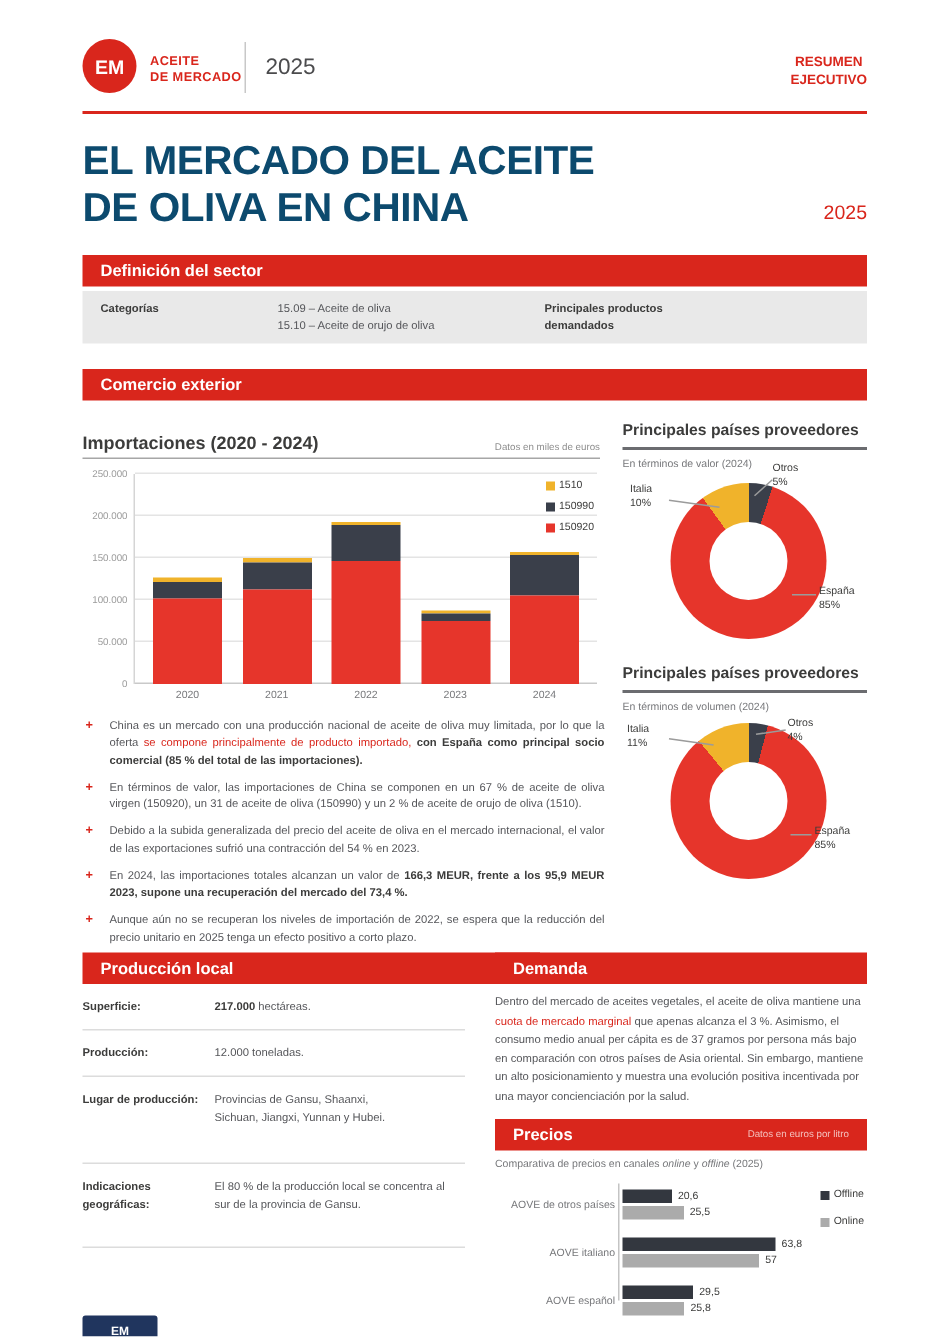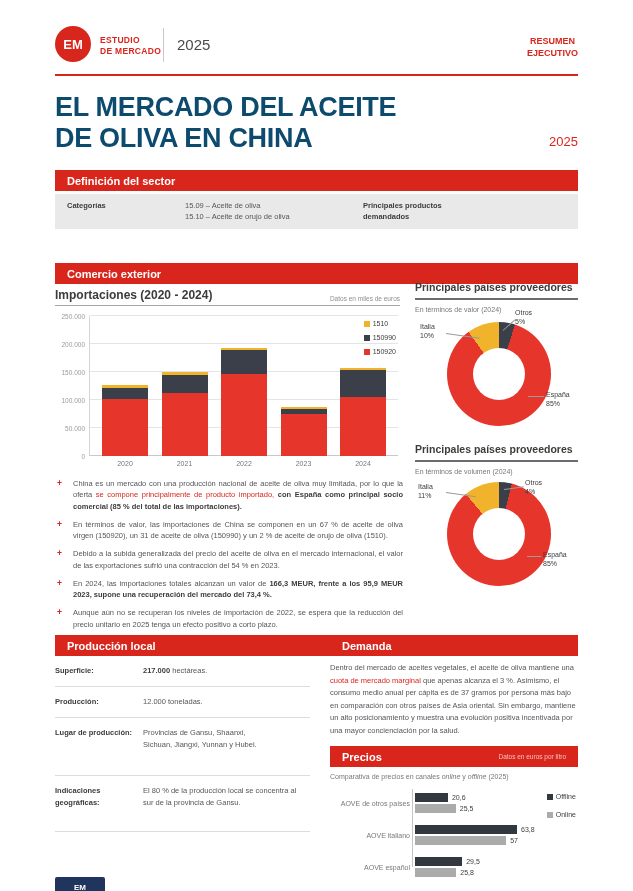--- a/index.html
+++ b/index.html
@@ -26,21 +26,21 @@
 
   
   #def-bar{left:55px;right:55px;top:170px;}
   .def-table{position:absolute;left:55px;right:55px;top:194px;}
   .def-row{display:grid;grid-template-columns:118px 178px 106px auto;background:#E9E9E9;
     padding:6px 8px 6px 12px;margin-bottom:3px;font-size:7.5px;line-height:1.5;}
   .def-label{font-weight:bold;color:#3C3C3B;padding-right:10px;}
   .def-value{color:#55565A;padding-right:14px;}
 
   
-  #com-bar{left:55px;right:55px;top:263px;}
+  #com-bar{left:55px;right:55px;top:246px;}
   .chart-head{position:absolute;left:55px;width:345px;top:288px;display:flex;justify-content:space-between;align-items:flex-end;}
   .chart-title{font-size:12px;font-weight:bold;color:#3C3C3B;}
   .chart-note{font-size:6.5px;color:#8E8E8E;}
   .chart-hr{position:absolute;left:55px;width:345px;top:305px;height:1px;background:#A6A6A6;}
 
   .imports-chart{position:absolute;left:55px;width:345px;top:312px;height:160px;}
   .imports-plot{position:absolute;left:34px;right:2px;top:4px;bottom:16px;border-left:1px solid #D5D5D5;}
   .grid-line{position:absolute;left:0;right:0;height:1px;background:#E4E4E4;}
   .grid-line.baseline{background:#C9C9C9;}
   .ytick{position:absolute;right:100%;margin-right:4px;width:30px;text-align:right;font-size:6.5px;color:#9B9B9B;}
@@ -104,21 +104,21 @@
   .footer-logo{position:absolute;left:55px;top:877px;width:50px;height:20px;background:#20355E;border-radius:2px;
     color:#fff;font-size:8px;font-weight:bold;display:flex;align-items:center;justify-content:center;}
 </style>
 </head>
 <body>
 
 <div class="page">
 
   <div class="logo-circle">EM</div>
   <div class="brand">
-    <div>ESTUDIO</div>
+    <div>ACEITE</div>
     <div>DE MERCADO</div>
   </div>
   <div class="header-divider"></div>
   <div class="header-year">2025</div>
   <div class="header-right">
     <div>RESUMEN</div>
     <div>EJECUTIVO</div>
   </div>
   <div class="header-rule"></div>
 

